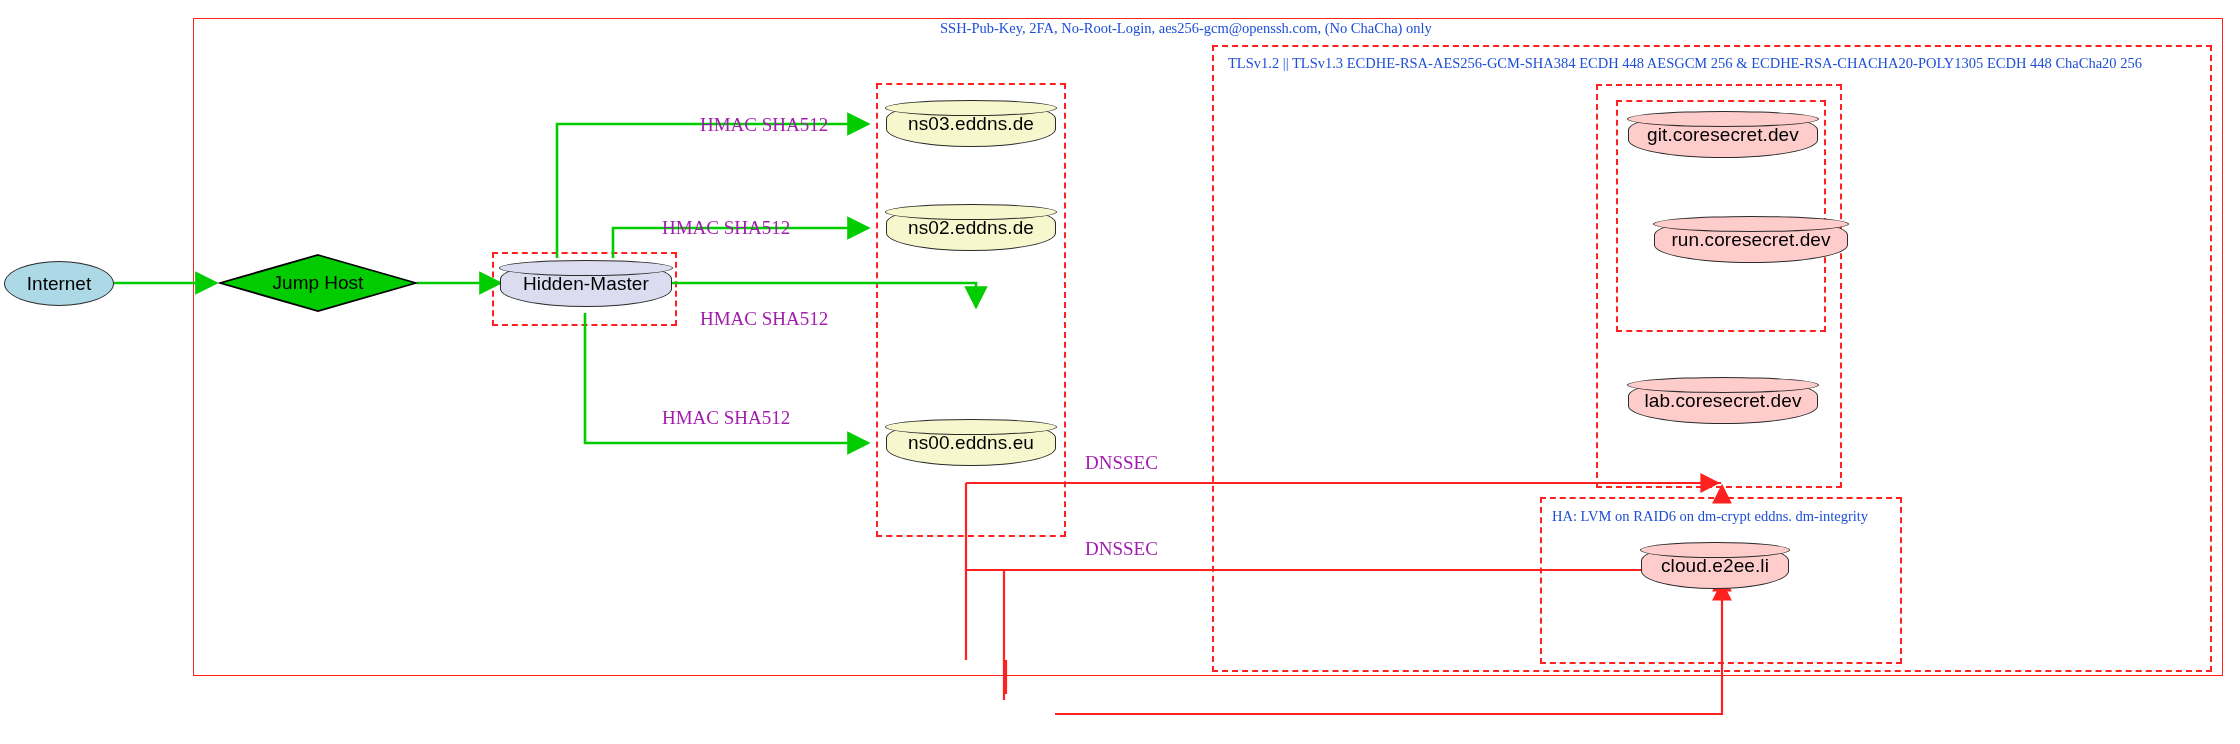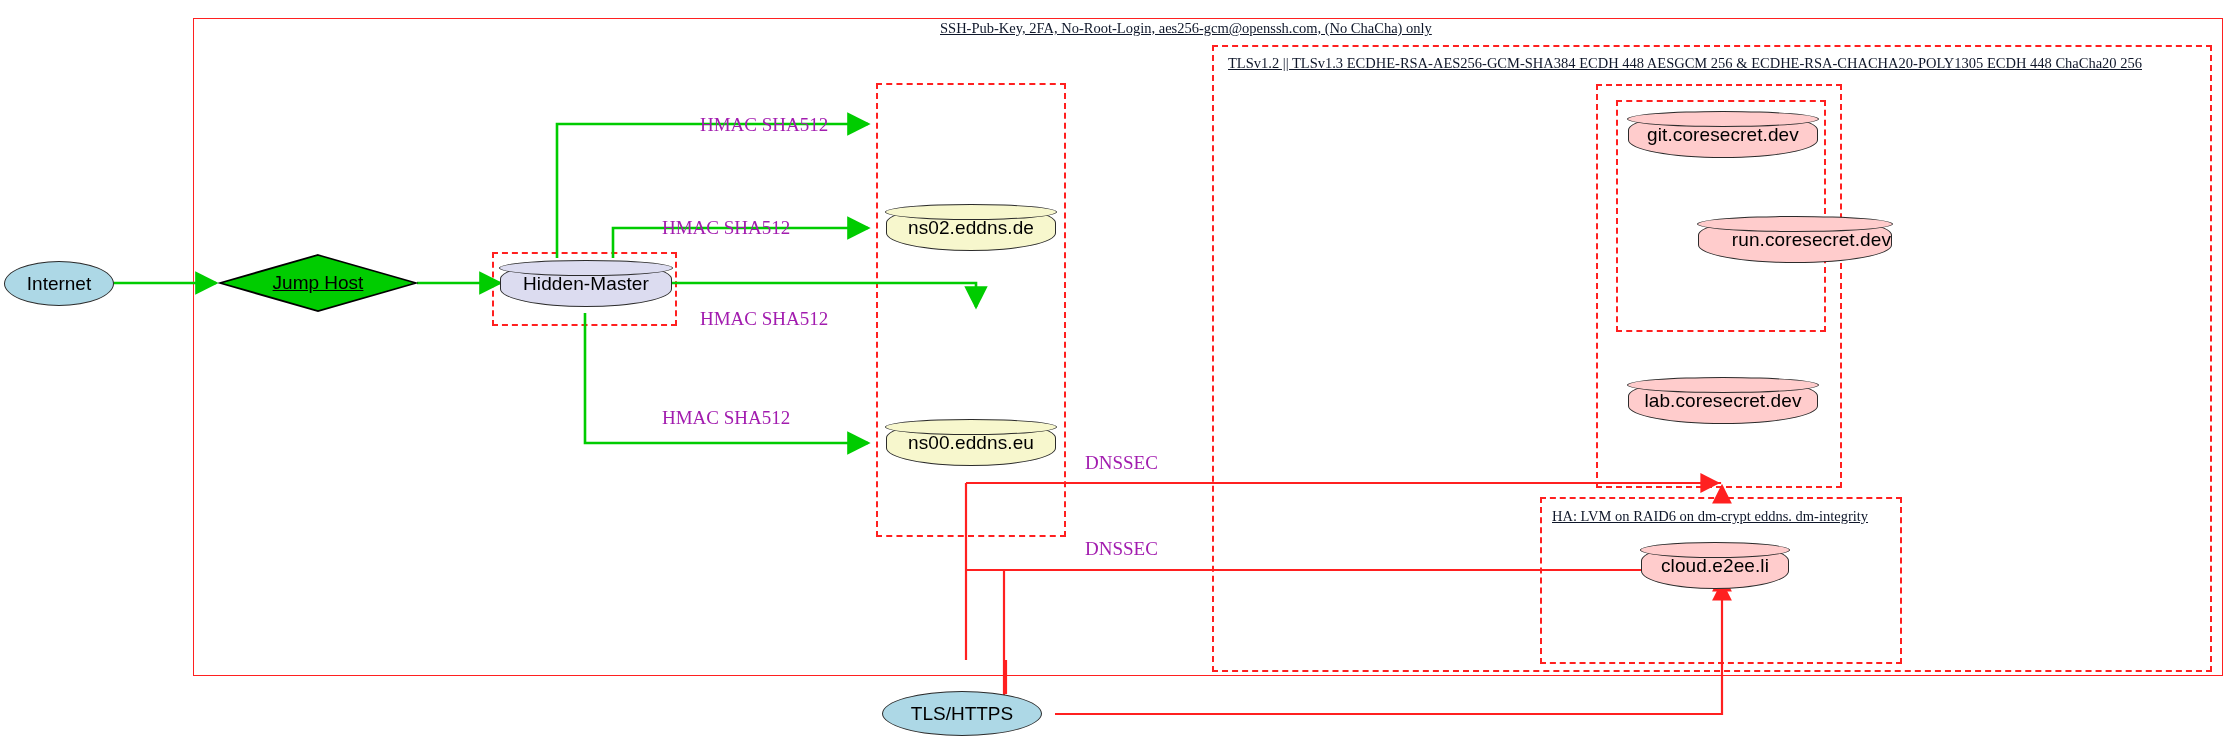--- a/index.html
+++ b/index.html
@@ -19,29 +19,29 @@
   .cyl-dns{background:#f7f7cd;}
   .cyl-pink{background:#ffcccc;}
   .cyl-lav{background:#dcdcf0;}
 
   
   .ell{border:1.6px solid #2b2b2b;border-radius:50%;background:#add8e6;}
   .ell .txt{font-size:19px;white-space:nowrap;}
 
   
   .dia{background:transparent;}
-  .dia .txt{position:relative;z-index:3;font-size:19px;white-space:nowrap;text-decoration:underline;}
+  .dia .txt{position:relative;z-index:3;font-size:19px;white-space:nowrap;}
 
   
   .frame{position:absolute;box-sizing:border-box;}
   .frame-solid{border:1.6px solid #ff2020;}
   .frame-dash{border:2px dashed #ff2020;}
 
   .clabel{position:absolute;font-family:"Liberation Serif",serif;font-size:14.5px;
-          color:#0f172a;white-space:nowrap;text-decoration:underline;}
+          color:#1d4ed8;white-space:nowrap;}
   .elabel{position:absolute;font-family:"Liberation Serif",serif;font-size:19px;
           color:#a21caf;white-space:nowrap;}
 </style>
 </head>
 <body>
 
 <div id="stage">
 
   <div class="frame frame-solid" style="left:193px;top:18px;width:2030px;height:658px;"></div>
   <div class="clabel" style="left:940px;top:20px;">SSH-Pub-Key, 2FA, No-Root-Login, aes256-gcm@openssh.com, (No ChaCha) only</div>
@@ -115,55 +115,56 @@
       <polygon points="100,2 198,30 100,58 2,30" fill="#00cc00" stroke="#000" stroke-width="1.8"></polygon>
     </svg>
     <span class="txt">Jump Host</span>
   </div>
 
   <div class="node cyl cyl-lav" style="left:500px;top:261px;width:172px;height:46px;">
     <span class="cap" style="background:#dcdcf0;"></span>
     <span class="txt">Hidden-Master</span>
   </div>
 
+  <div class="node cyl cyl-dns" style="left:886px;top:101px;width:170px;height:46px;">
+    <span class="cap" style="background:#f7f7cd;"></span>
+    <span class="txt">ns03.eddns.de</span>
+  </div>
 
   <div class="node cyl cyl-dns" style="left:886px;top:205px;width:170px;height:46px;">
     <span class="cap" style="background:#f7f7cd;"></span>
     <span class="txt">ns02.eddns.de</span>
   </div>
 
 
   <div class="node cyl cyl-dns" style="left:886px;top:420px;width:170px;height:46px;align-items:center;">
     <span class="cap" style="background:#f7f7cd;"></span>
     <span class="txt">ns00.eddns.eu</span>
   </div>
 
   <div class="node cyl cyl-pink" style="left:1628px;top:112px;width:190px;height:46px;">
     <span class="cap" style="background:#ffcccc;"></span>
     <span class="txt">git.coresecret.dev</span>
   </div>
 
-  <div class="node cyl cyl-pink" style="left:1698px;top:217px;width:194px;height:46px;justify-content:flex-end;">
+  <div class="node cyl cyl-pink" style="left:1654px;top:217px;width:194px;height:46px;">
     <span class="cap" style="background:#ffcccc;"></span>
     <span class="txt">run.coresecret.dev</span>
   </div>
 
   <div class="node cyl cyl-pink" style="left:1628px;top:378px;width:190px;height:46px;">
     <span class="cap" style="background:#ffcccc;"></span>
     <span class="txt">lab.coresecret.dev</span>
   </div>
 
   <div class="node cyl cyl-pink" style="left:1641px;top:543px;width:148px;height:46px;text-align:right;">
     <span class="cap" style="background:#ffcccc;"></span>
     <span class="txt">cloud.e2ee.li</span>
   </div>
 
-  <div class="node ell" style="left:882px;top:691px;width:160px;height:45px;">
-    <span class="txt">TLS/HTTPS</span>
-  </div>
 
   <div class="elabel" style="left:700px;top:114px;">HMAC SHA512</div>
   <div class="elabel" style="left:662px;top:217px;">HMAC SHA512</div>
   <div class="elabel" style="left:700px;top:308px;">HMAC SHA512</div>
   <div class="elabel" style="left:662px;top:407px;">HMAC SHA512</div>
 
   <div class="elabel" style="left:1085px;top:452px;">DNSSEC</div>
   <div class="elabel" style="left:1085px;top:538px;">DNSSEC</div>
 
 </div>

